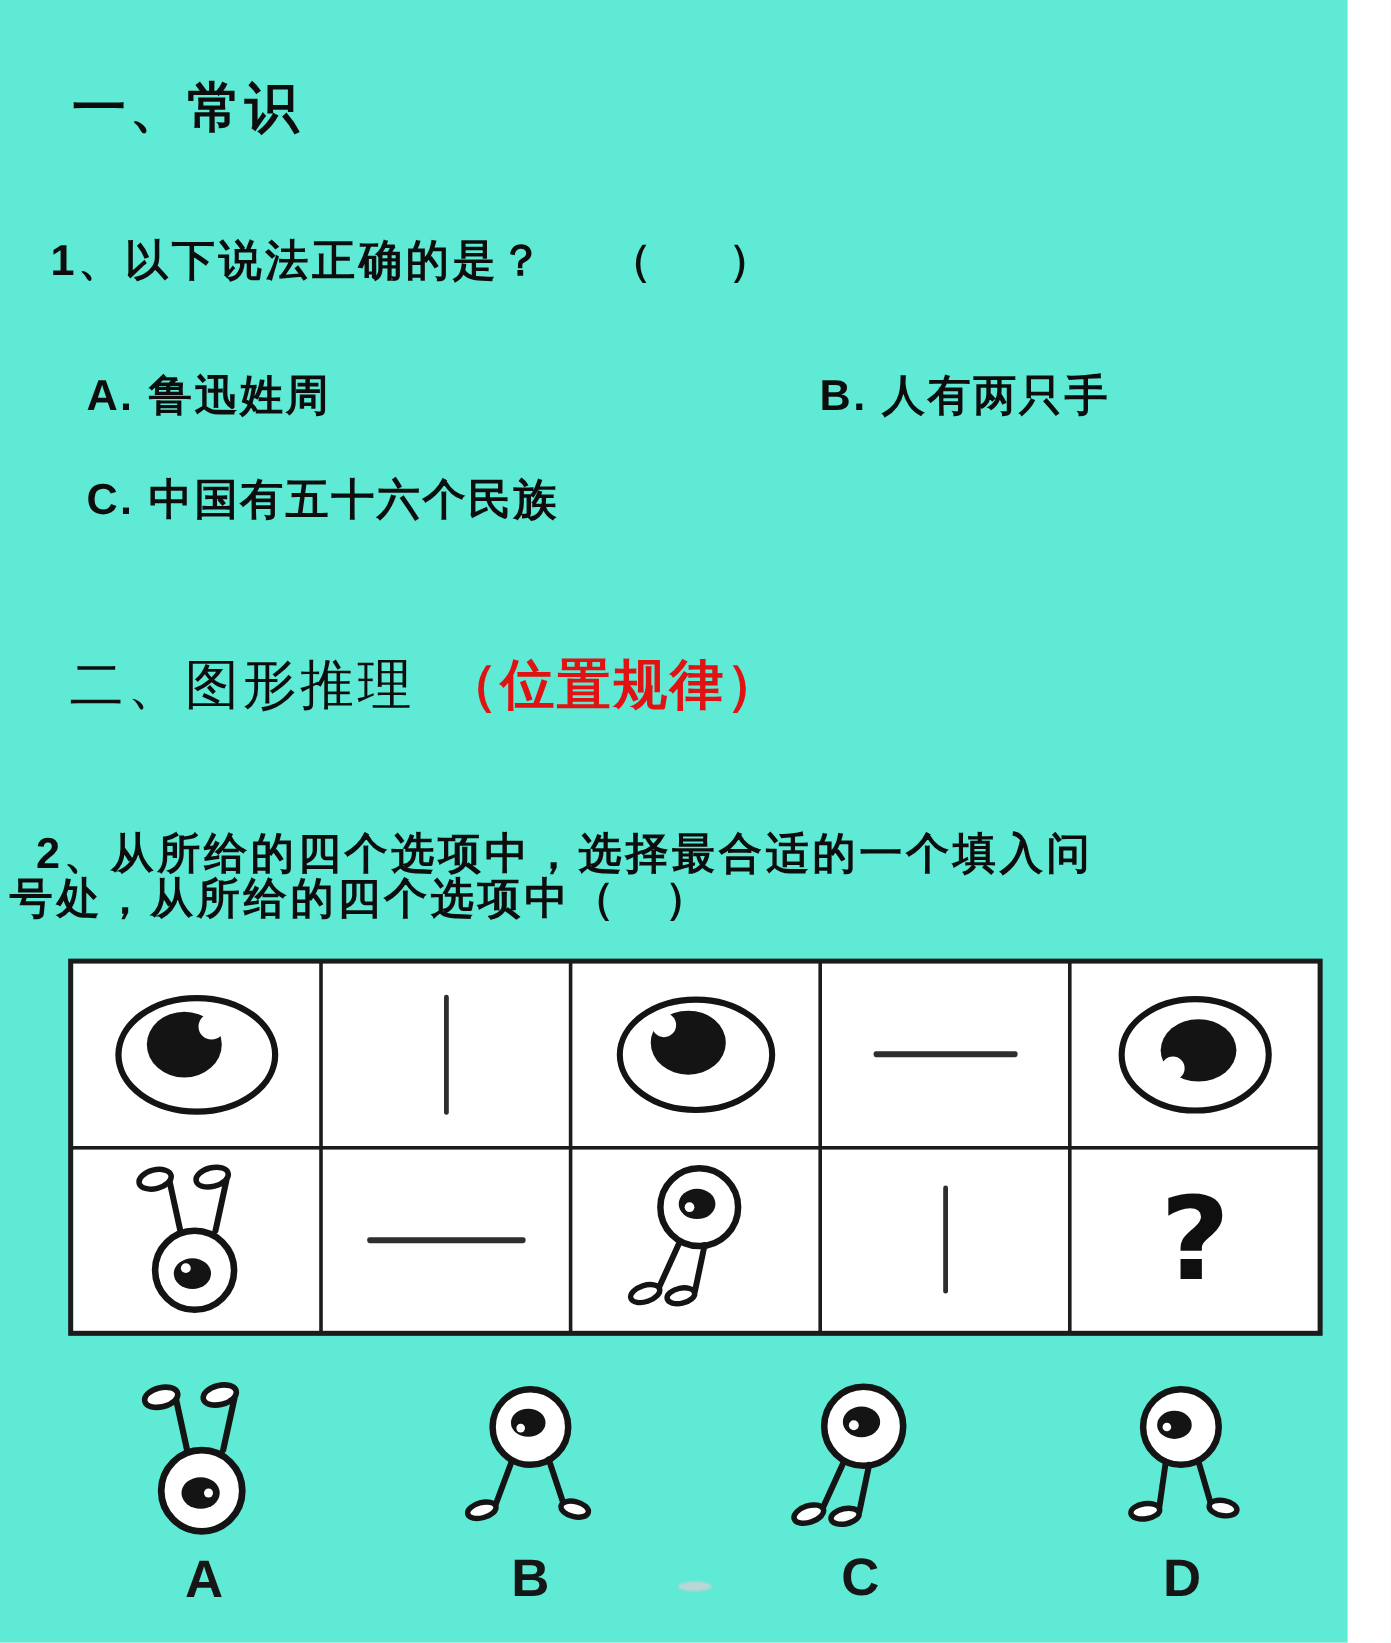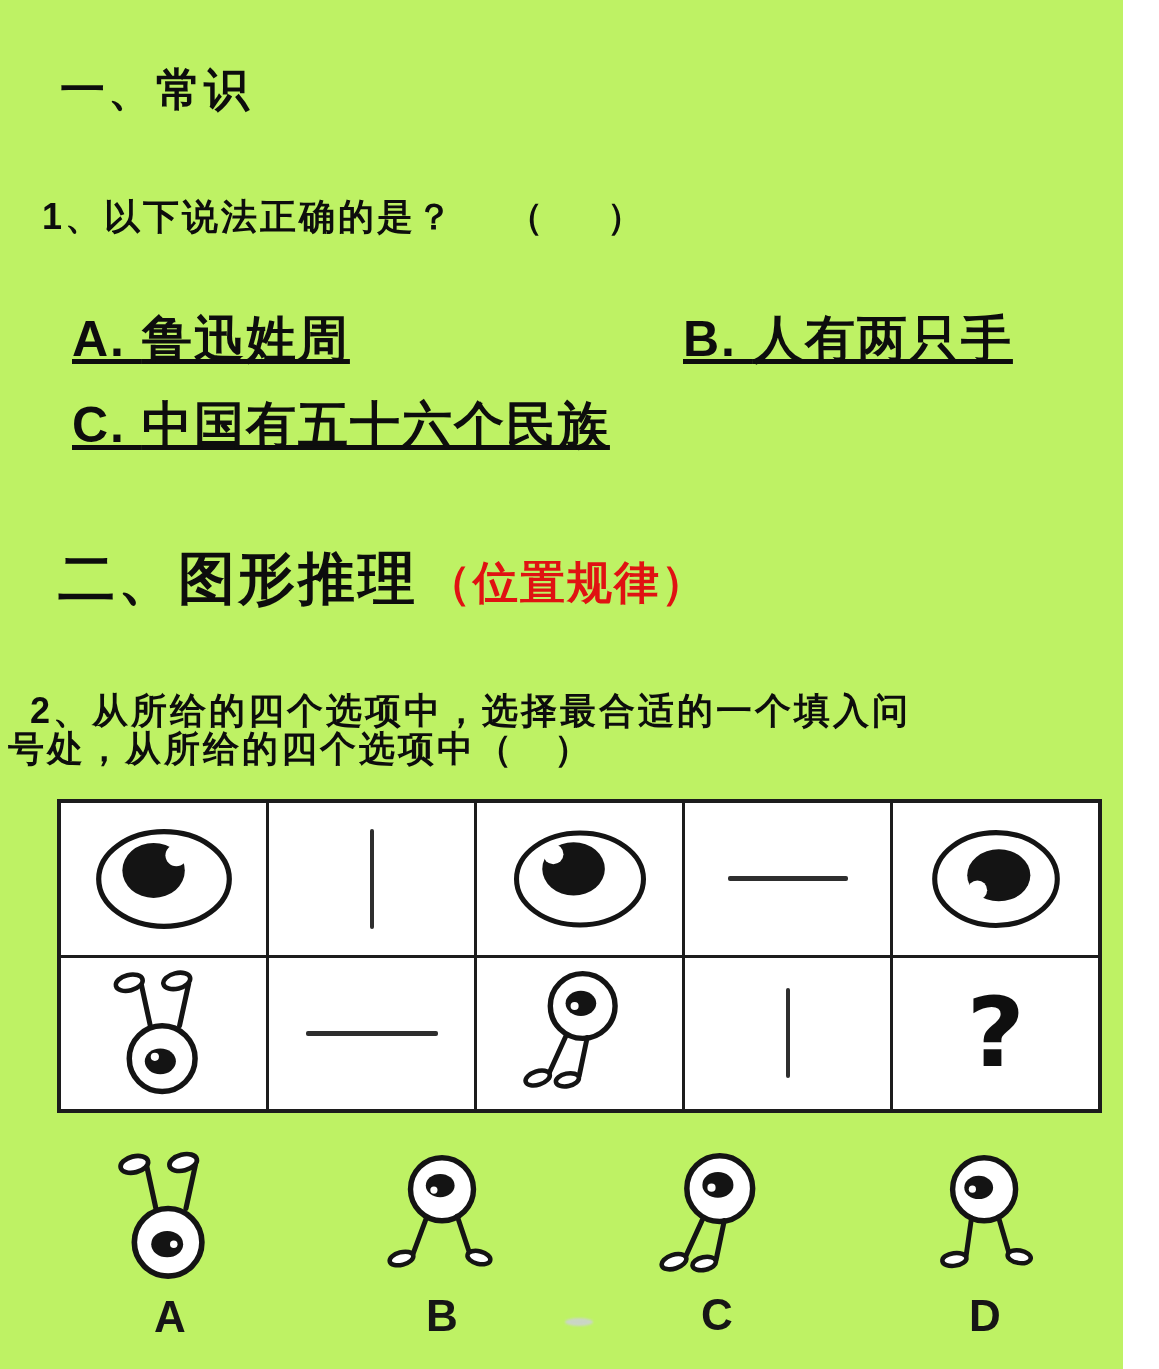--- a/index.html
+++ b/index.html
@@ -1,31 +1,31 @@
 <!DOCTYPE html>
 <html><head>
 <meta charset="utf-8">
 <style>
   html,body{margin:0;padding:0;background:#ffffff;}
   .page{
     position:relative;
     width:1123px;height:1369px;
-    background:#bef264;
+    background:#5eead4;
     font-family:"Liberation Sans","DejaVu Sans",sans-serif;
     color:#0d0d0d;
     overflow:hidden;
   }
   .abs{position:absolute;}
   .h1{font-size:45px;font-weight:900;letter-spacing:3px;}
   .qline{font-size:36px;font-weight:700;letter-spacing:3px;white-space:nowrap;}
-  .opt{font-size:50px;font-weight:700;letter-spacing:2px;white-space:nowrap;text-decoration:underline;}
+  .opt{font-size:36px;font-weight:700;letter-spacing:2px;white-space:nowrap;}
   .blank{margin-left:52px;letter-spacing:14px;}
   .red{color:#e01212;}
-  .h2black{font-size:57px;font-weight:700;letter-spacing:3px;}
-  .h2red{font-size:45px;font-weight:900;letter-spacing:2px;margin-left:8px;}
+  .h2black{font-size:45px;font-weight:400;letter-spacing:3px;}
+  .h2red{font-size:45px;font-weight:900;letter-spacing:2px;margin-left:24px;}
 
   
   .pgrid{
     left:57px;top:799px;width:1045px;height:314px;
     display:grid;
     grid-template-columns:repeat(5,1fr);
     grid-template-rows:1fr 1fr;
     gap:3px;
     background:#1c1c1c;
     border:4px solid #1c1c1c;

